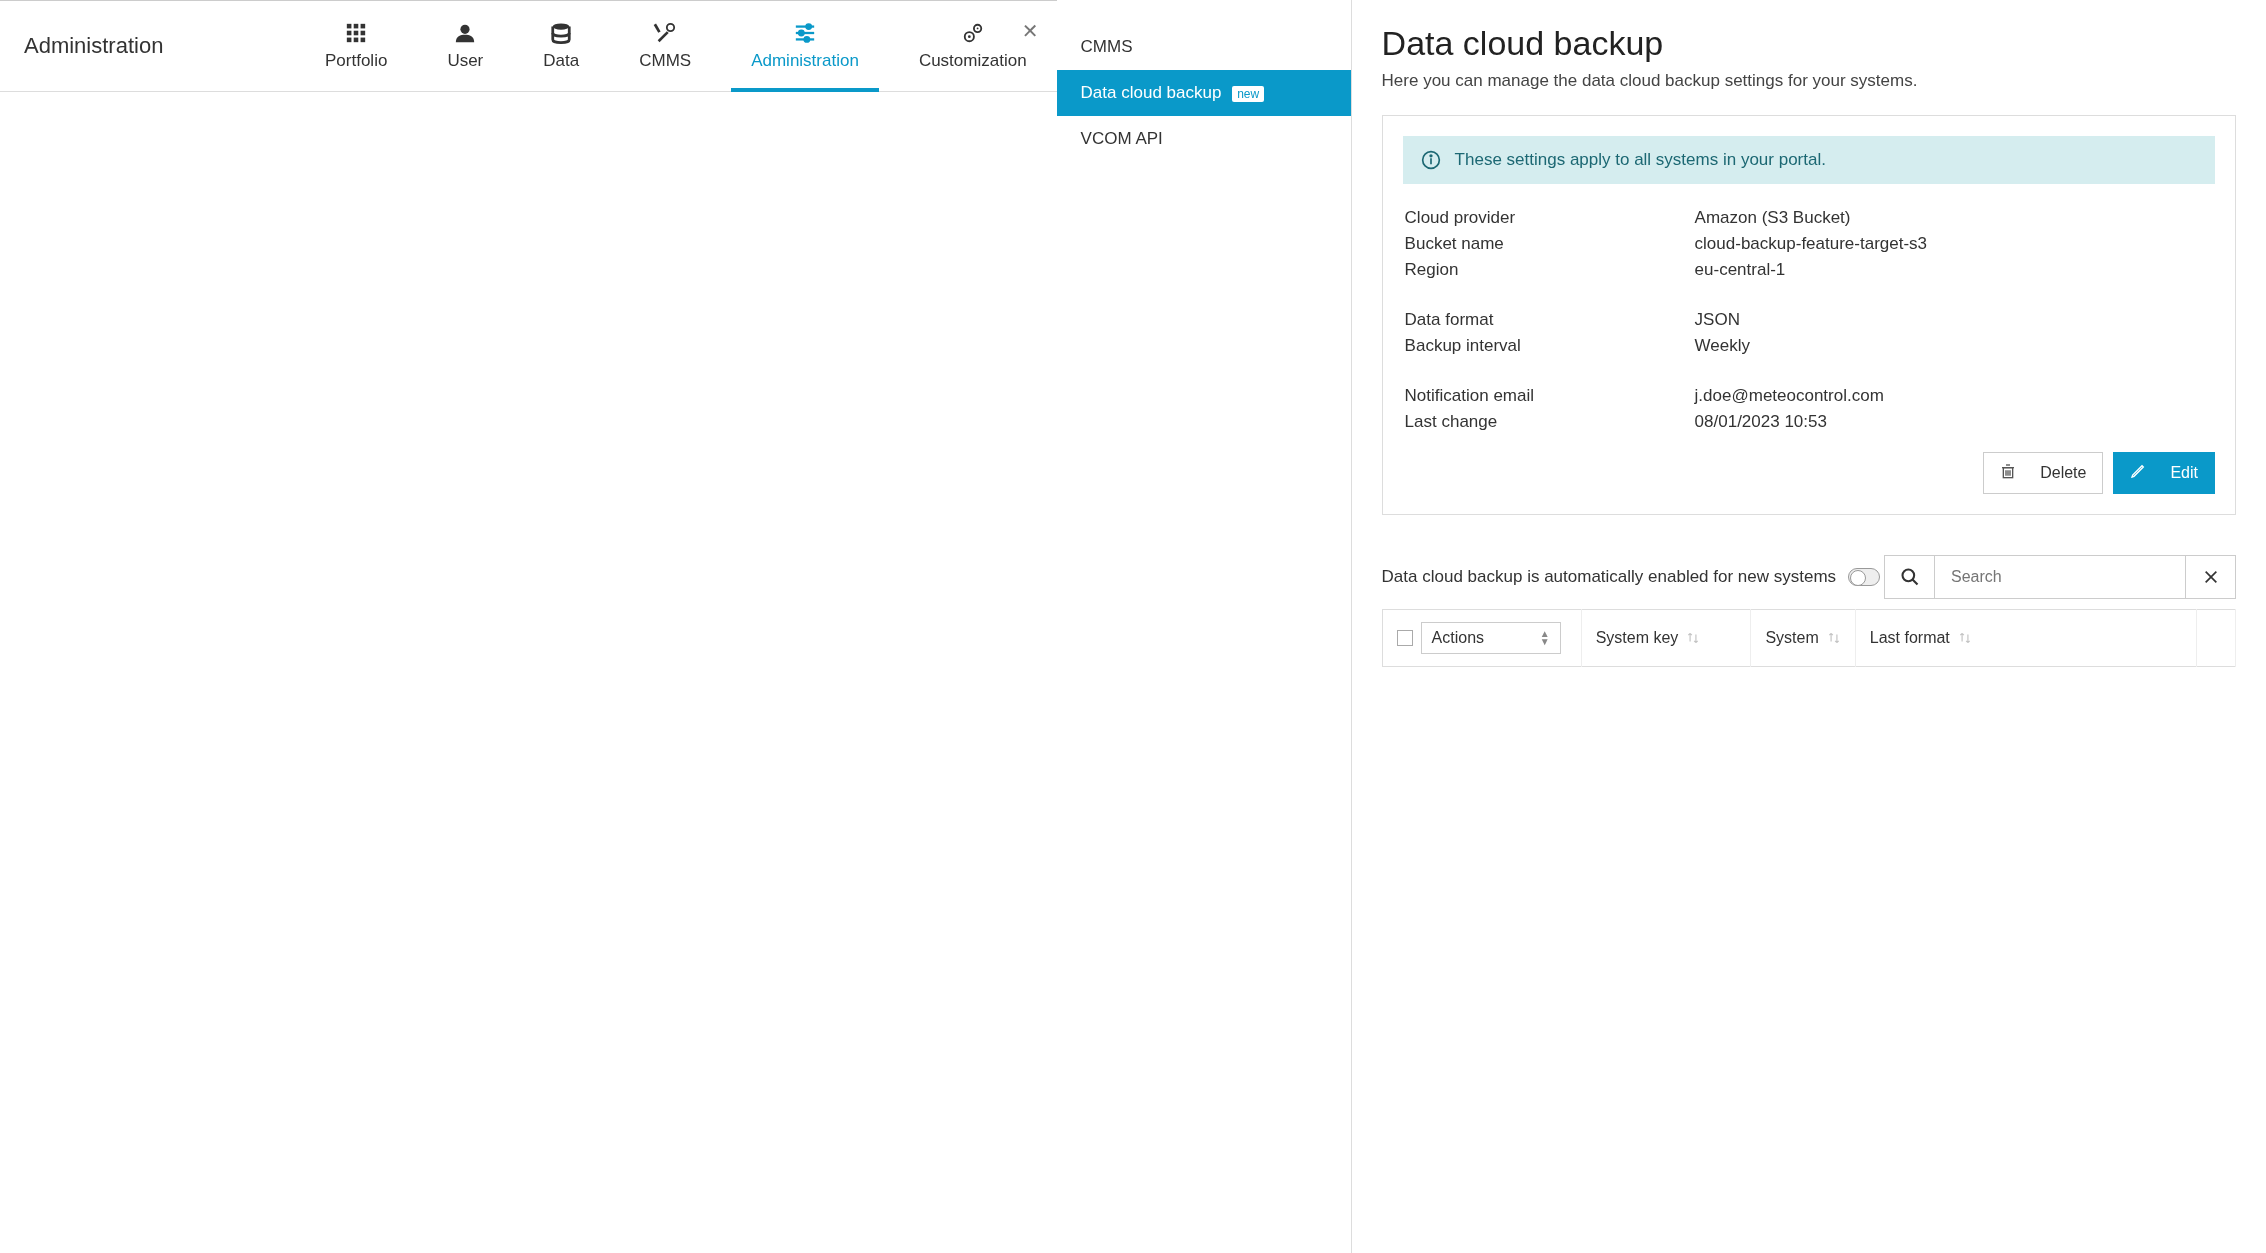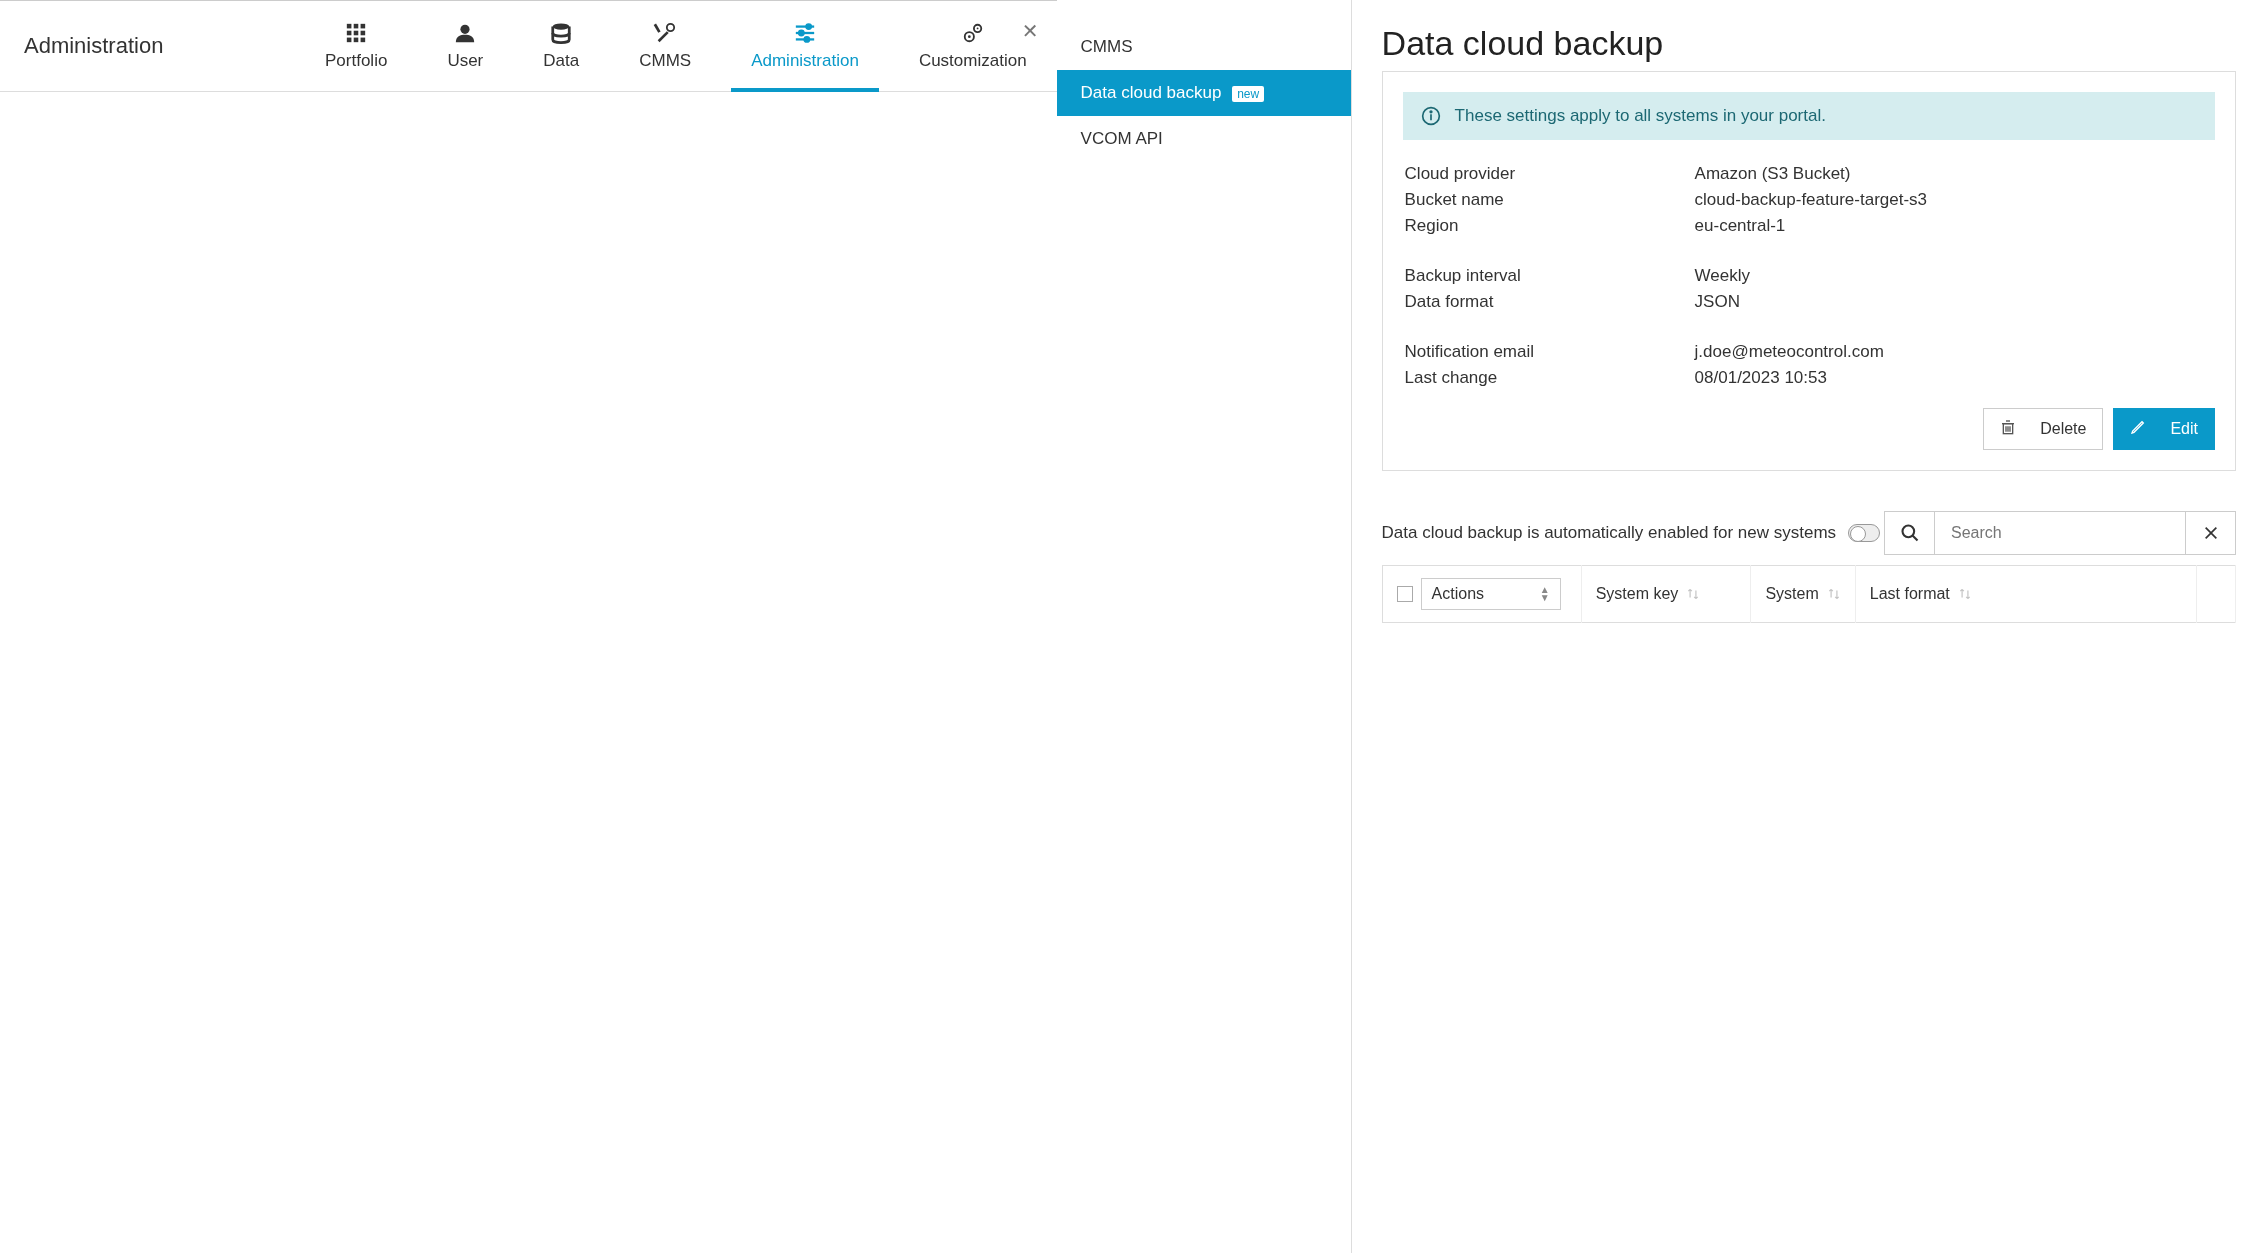--- a/index.html
+++ b/index.html
@@ -397,20 +397,21 @@
         <span>Data cloud backup</span>
         <span class="badge-new">new</span>
       </div>
       <div class="sidebar-item">
         <span>VCOM API</span>
       </div>
     </div>
 
     <div class="main">
       <h1 class="page-title">Data cloud backup</h1>
+      <p class="page-desc">Here you can manage the data cloud backup settings for your systems.</p>
 
       <div class="panel">
         <div class="panel-body">
           <div class="info-banner">
             <span class="info-icon-wrap">
               <svg viewBox="0 0 24 24" width="20" height="20" fill="none" stroke="#1c6873" stroke-width="2">
                   <circle cx="12" cy="12" r="10"></circle>
                   <line x1="12" y1="10" x2="12" y2="17"></line>
                   <circle cx="12" cy="7" r="1" fill="#1c6873"></circle>
                 </svg>
@@ -426,26 +427,26 @@
             <div class="settings-row">
               <div class="settings-label">Bucket name</div>
               <div class="settings-value">cloud-backup-feature-target-s3</div>
             </div>
             <div class="settings-row">
               <div class="settings-label">Region</div>
               <div class="settings-value">eu-central-1</div>
             </div>
             <div class="gap-row"></div>
             <div class="settings-row">
+              <div class="settings-label">Data format</div>
+              <div class="settings-value">JSON</div>
+            </div>
+            <div class="settings-row">
               <div class="settings-label">Backup interval</div>
               <div class="settings-value">Weekly</div>
-            </div>
-            <div class="settings-row">
-              <div class="settings-label">Data format</div>
-              <div class="settings-value">JSON</div>
             </div>
             <div class="gap-row"></div>
             <div class="settings-row">
               <div class="settings-label">Notification email</div>
               <div class="settings-value">j.doe@meteocontrol.com</div>
             </div>
             <div class="settings-row">
               <div class="settings-label">Last change</div>
               <div class="settings-value">08/01/2023 10:53</div>
             </div>

